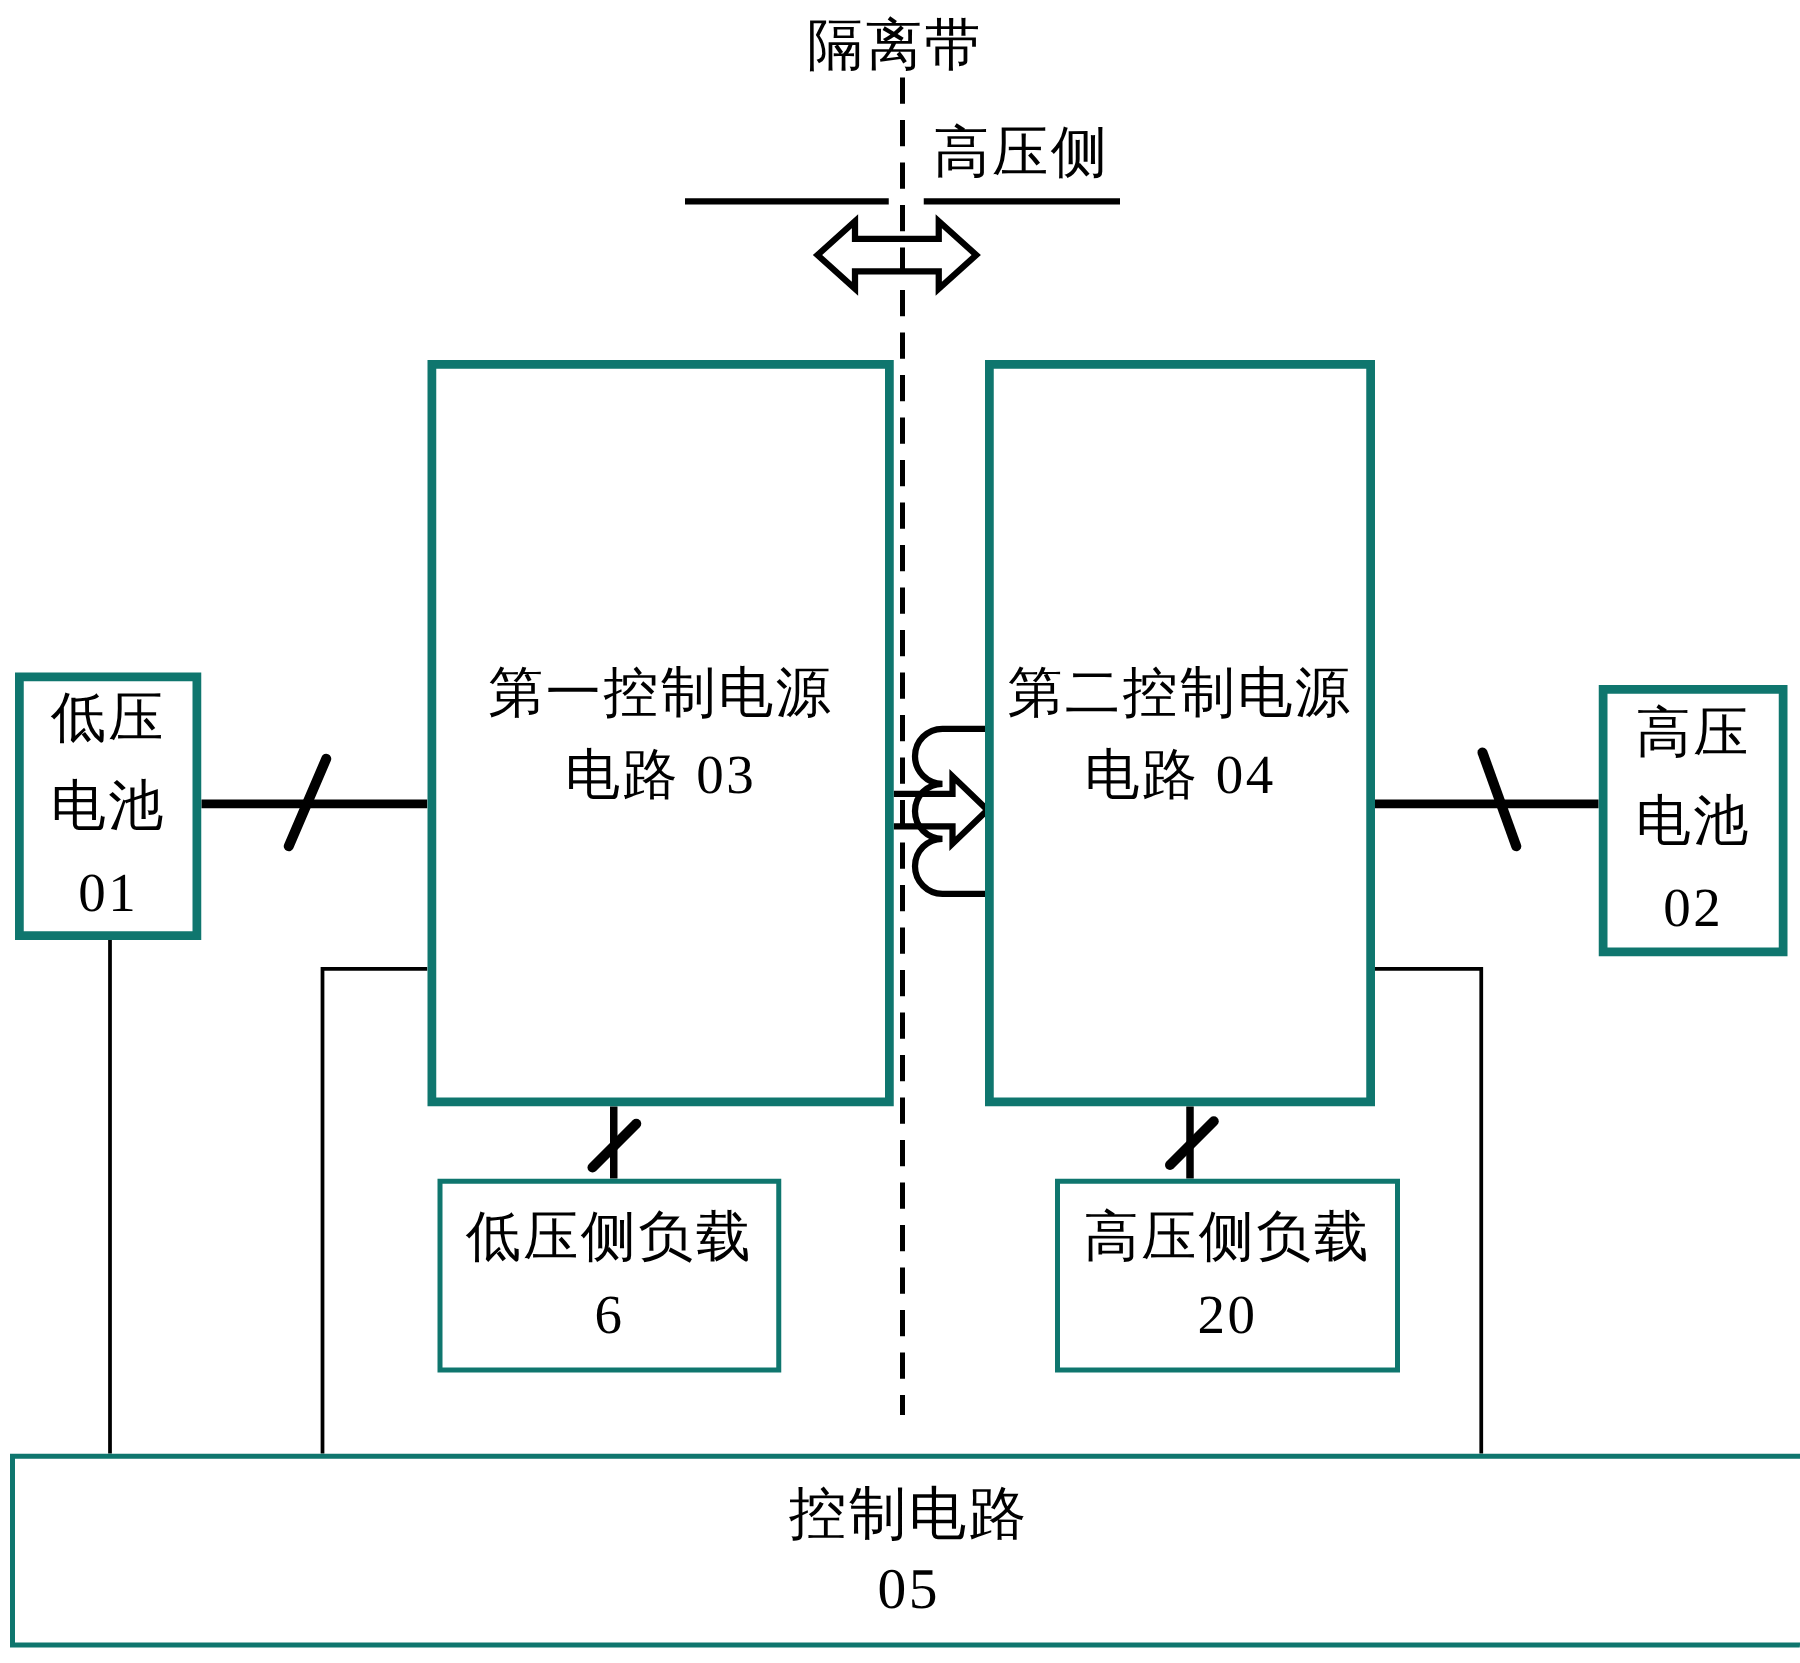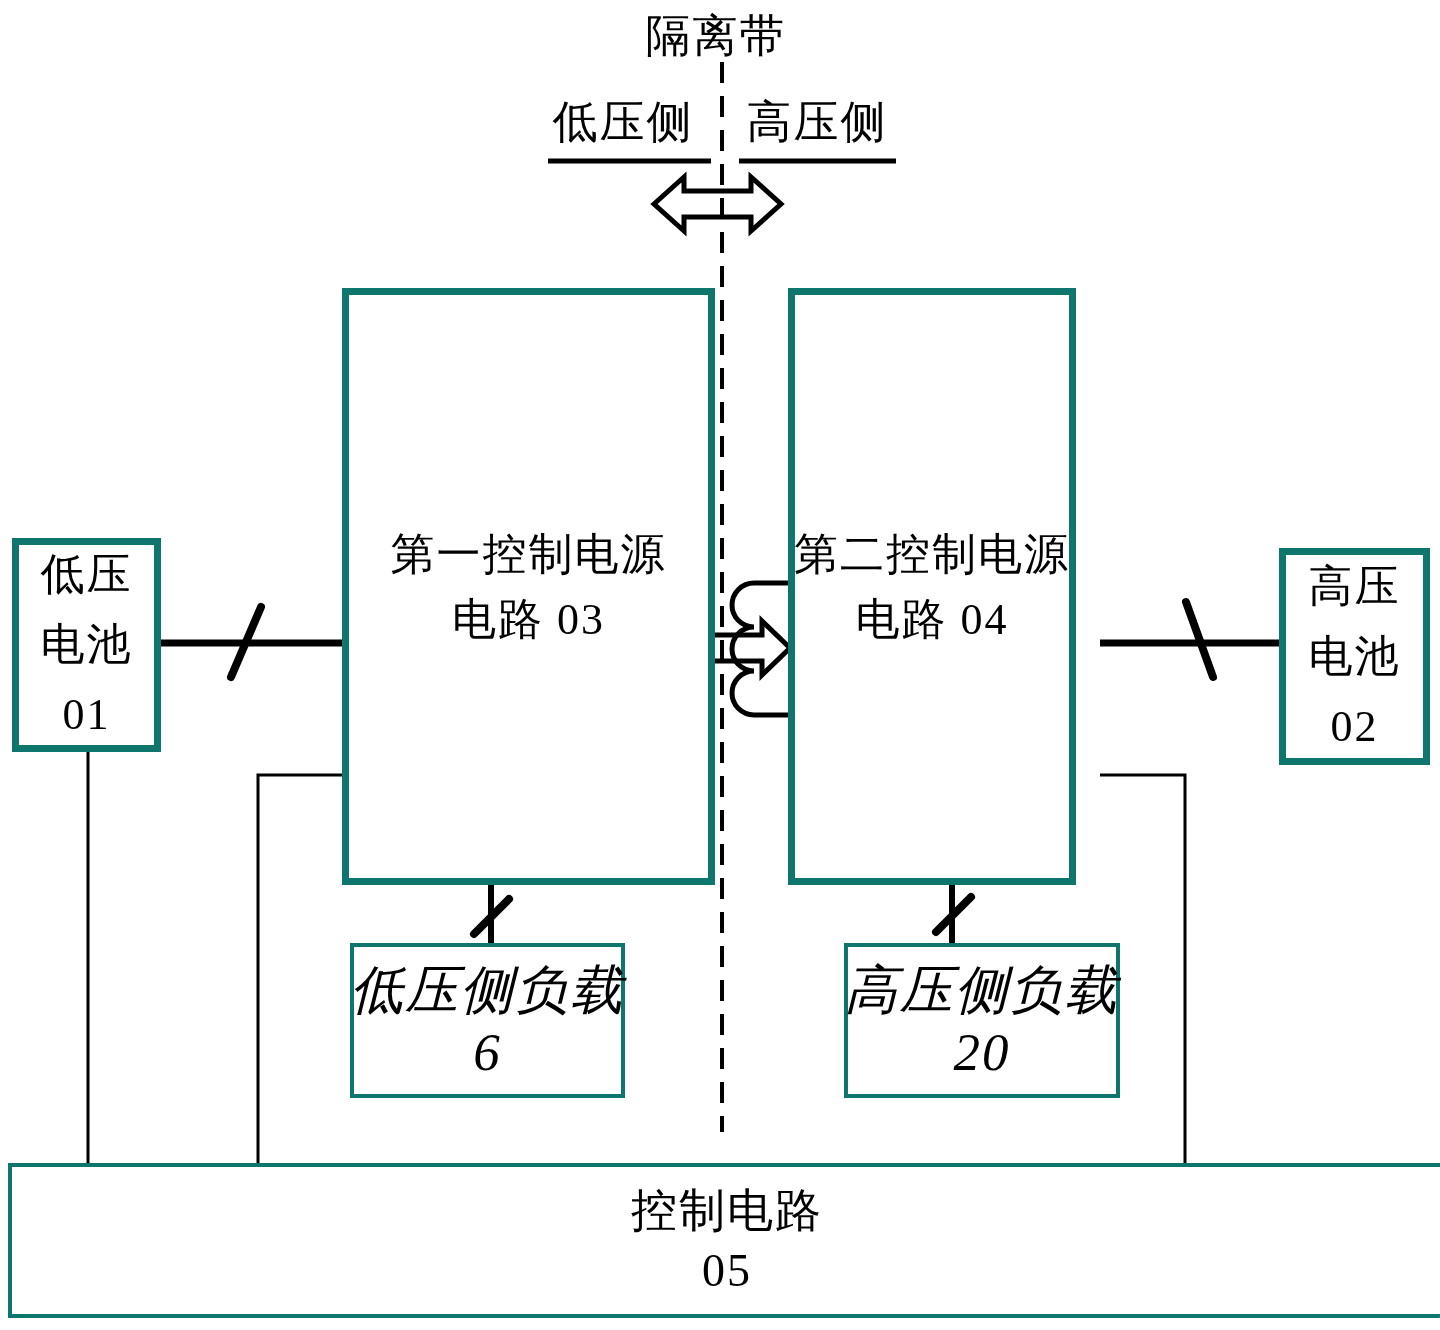--- a/index.html
+++ b/index.html
@@ -31,28 +31,28 @@
     letter-spacing: 2px;
   }
   .box span { display: block; white-space: nowrap; }
 
   .big-box { font-size: 44px; }
   .big-box span { line-height: 65px; }
 
   .battery-box { font-size: 44px; }
   .battery-box span { line-height: 70px; }
 
-  .load-box { border-width: 4px; font-size: 53px; font-style: italic; }
+  .load-box { border-width: 4px; font-size: 44px; }
   .load-box span { line-height: 62px; }
 
   .control-box { border-width: 4px; font-size: 46px; }
   .control-box span { line-height: 60px; }
 
   #first-control-power-box  { left: 342px;  top: 288px;  width: 373px;  height: 597px; }
-  #second-control-power-box { left: 788px;  top: 288px;  width: 288px;  height: 597px; }
+  #second-control-power-box { left: 788px;  top: 288px;  width: 312px;  height: 597px; }
   #low-voltage-battery-box  { left: 12px;   top: 538px;  width: 149px;  height: 214px; }
   #high-voltage-battery-box { left: 1279px; top: 535px;  width: 151px;  height: 217px; margin-top: 13px; }
   #low-side-load-box        { left: 350px;  top: 943px;  width: 275px;  height: 155px; }
   #high-side-load-box       { left: 844px;  top: 943px;  width: 276px;  height: 155px; }
   #control-circuit-box      { left: 8px;    top: 1163px; width: 1438px; height: 155px; }
 
   .top-label {
     position: absolute;
     text-align: center;
     font-size: 45px;
@@ -99,23 +99,20 @@
     <line x1="88" y1="752" x2="88" y2="1163" stroke="#000" stroke-width="3"></line>
 
     <path d="M 342 775 H 258 V 1163" fill="none" stroke="#000" stroke-width="3"></path>
 
     <path d="M 1100 775 H 1185 V 1163" fill="none" stroke="#000" stroke-width="3"></path>
   </svg>
 
   <div class="top-label" id="isolation-band-label">
     <span>隔离带</span>
   </div>
-  <div class="top-label" id="low-side-label">
-    <span>低压侧</span>
-  </div>
   <div class="top-label" id="high-side-label">
     <span>高压侧</span>
   </div>
 
   <div class="box big-box" id="first-control-power-box">
     <span>第一控制电源</span>
     <span>电路 03</span>
   </div>
 
   <div class="box big-box" id="second-control-power-box">

